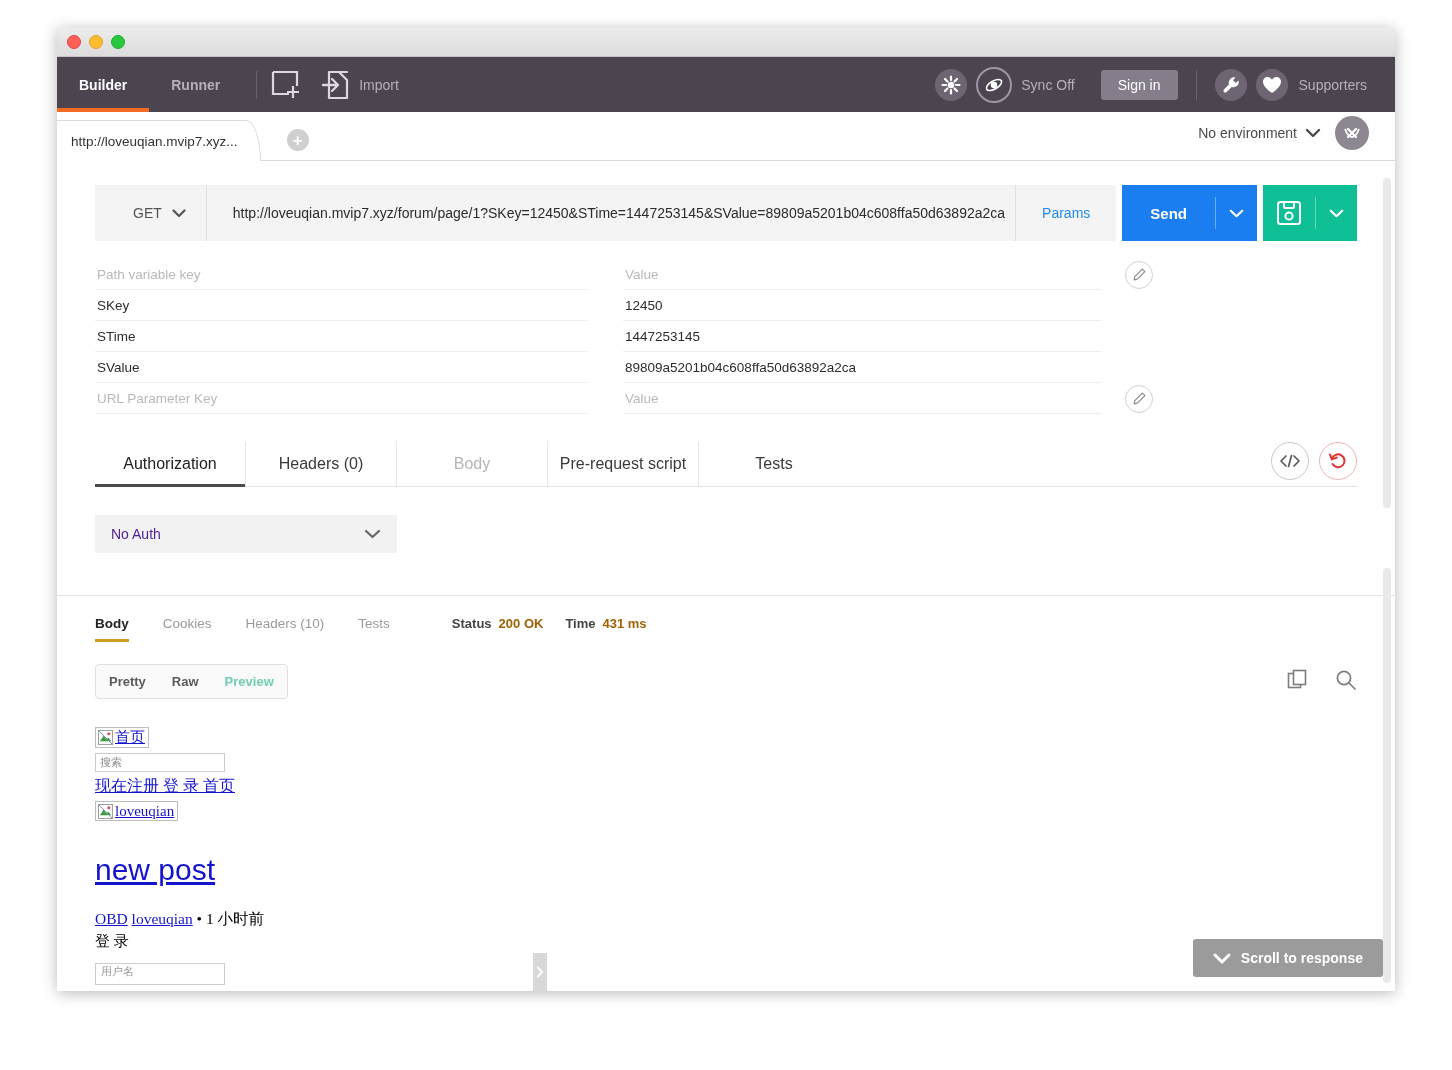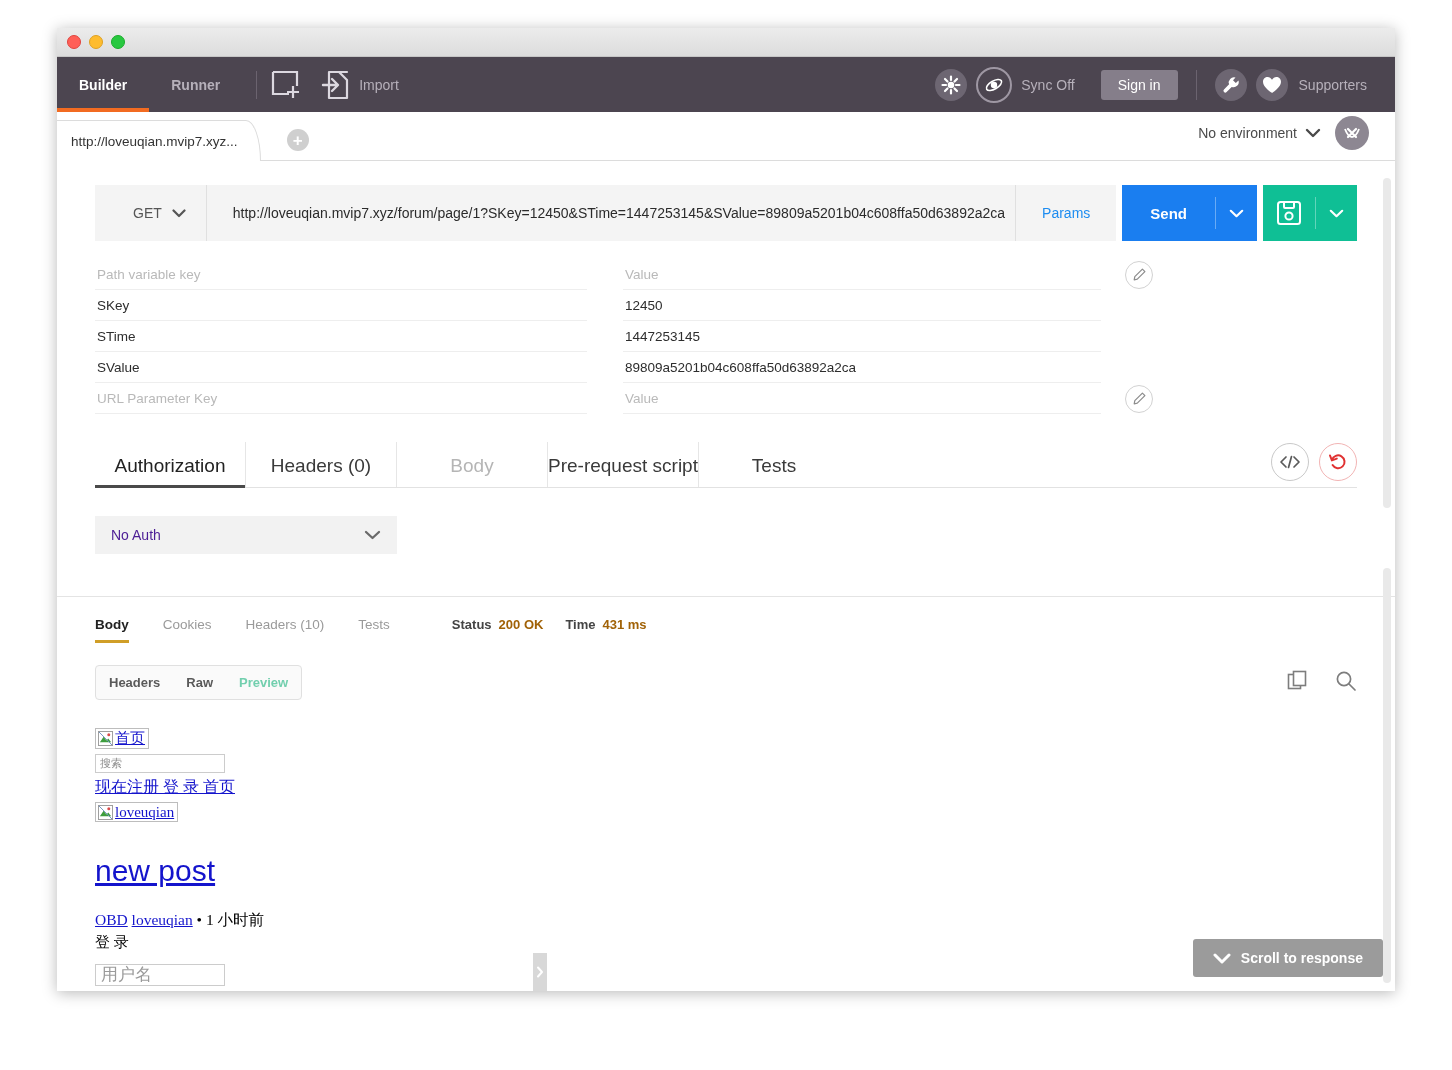--- a/index.html
+++ b/index.html
@@ -304,21 +304,21 @@
   }
 
   
   .req-tabs {
     margin: 28px 38px 0 38px;
     display: flex;
     border-bottom: 1px solid #e2e2e2;
     position: relative;
   }
   .rtab {
-    font-size: 19px;
+    font-size: 16px;
     color: #3a3a3a;
     padding: 13px 0 10px 0;
     width: 150px;
     text-align: center;
     cursor: pointer;
     border-right: 1px solid #e6e6e6;
     position: relative;
   }
   .rtab.first { border-left: none; }
   .rtab.dim { color: #b5b5b5; }
@@ -481,24 +481,23 @@
     font-size: 15.5px;
     color: #000000;
   }
   .meta-row a { color: #1414cc; text-decoration: underline; }
   .login-label { margin-top: 2px; font-size: 15px; }
   .form-input {
     margin-top: 12px;
     width: 130px;
     height: 22px;
     border: 1px solid #cccccc;
-    font-size: 17px;
+    font-size: 11px;
     color: #9a9a9a;
     display: flex;
-    align-items: center;
     padding-left: 5px;
     box-sizing: border-box;
     font-family: "Liberation Sans", sans-serif;
     background: #ffffff;
   }
 
   
   .collapse-handle {
     position: absolute;
     left: 476px;
@@ -770,21 +769,21 @@
           <span class="st-label">Status</span>
           <span class="st-value">200 OK</span>
           <span class="st-label">Time</span>
           <span class="st-value">431 ms</span>
         </div>
       </div>
 
       <div class="view-toolbar">
         <div class="seg">
           <div class="seg-item">
-            <span>Headers</span>
+            <span>Pretty</span>
           </div>
           <div class="seg-item">
             <span>Raw</span>
           </div>
           <div class="seg-item sel">
             <span>Preview</span>
           </div>
         </div>
         <div class="tool-right">
           <div>

